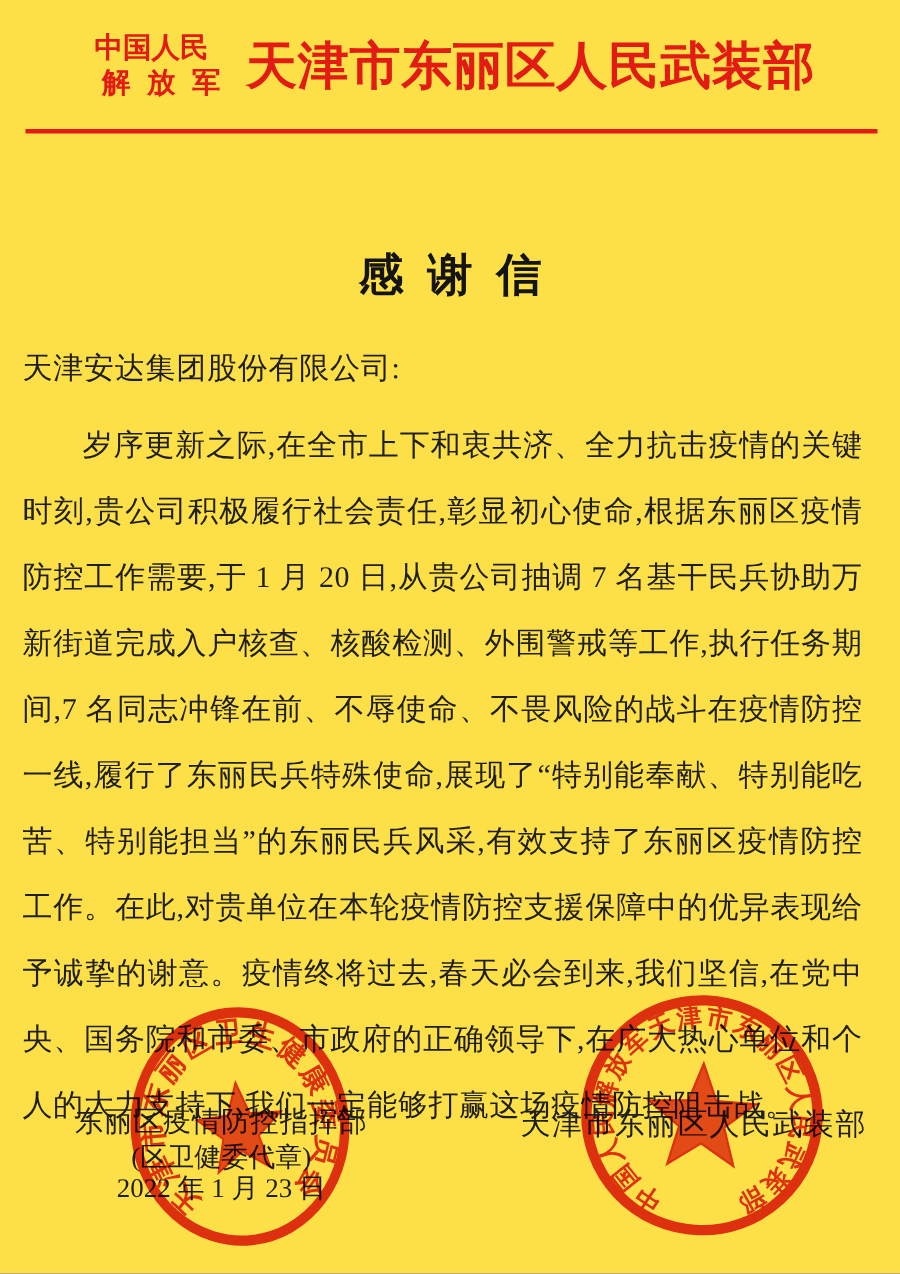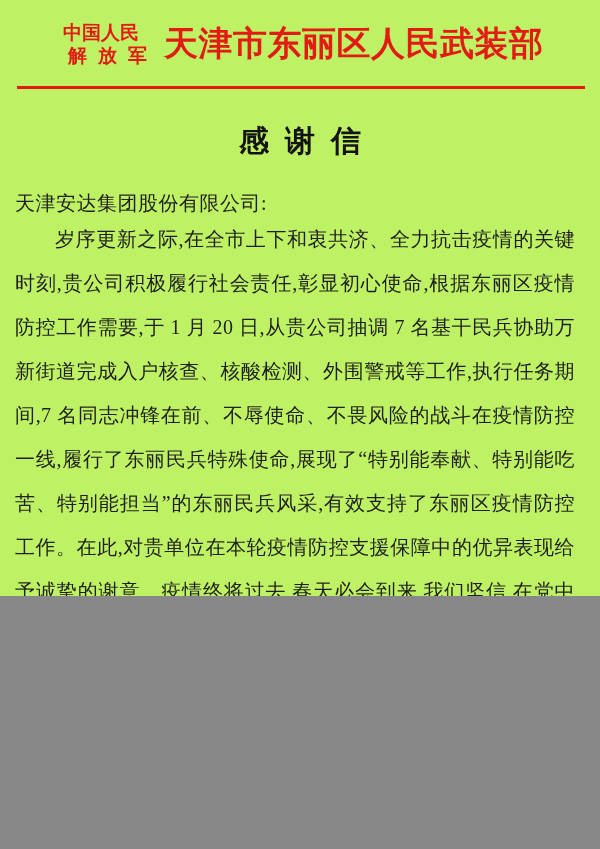--- a/index.html
+++ b/index.html
@@ -1,22 +1,22 @@
 <!DOCTYPE html>
 <html><head>
 <meta charset="utf-8">
 <style>
   * { margin: 0; padding: 0; box-sizing: border-box; }
   html, body { background: #888; }
   body { display: flex; justify-content: center; }
   .page {
     position: relative;
     width: 600px;
-    height: 596px;
-    background: #bef264;
+    height: 849px;
+    background: #fde047;
     font-family: "Liberation Serif", serif;
     color: #1f1f1f;
     overflow: hidden;
   }
   
   .header {
     display: flex;
     align-items: center;
     padding: 21px 0 0 63px;
     color: #e21b14;
@@ -41,34 +41,34 @@
     white-space: nowrap;
     letter-spacing: 0.5px;
   }
   .red-rule {
     height: 3px;
     background: #e21b14;
     margin: 19px 15px 0 17px;
   }
   
   .doc-title {
-    margin-top: 32px;
+    margin-top: 74px;
     text-align: center;
     font-size: 30px;
     font-weight: bold;
     letter-spacing: 16px;
     text-indent: 16px;
     color: #141414;
   }
   
   .content { padding: 28px 25px 0 15px; }
   .salutation {
     font-size: 20px;
     letter-spacing: 0.5px;
-    margin-bottom: 0;
+    margin-bottom: 16px;
   }
   .para {
     font-size: 20px;
     line-height: 44px;
     letter-spacing: 0.4px;
     text-align: justify;
     text-indent: 2em;
   }
   
   .sig-left {

